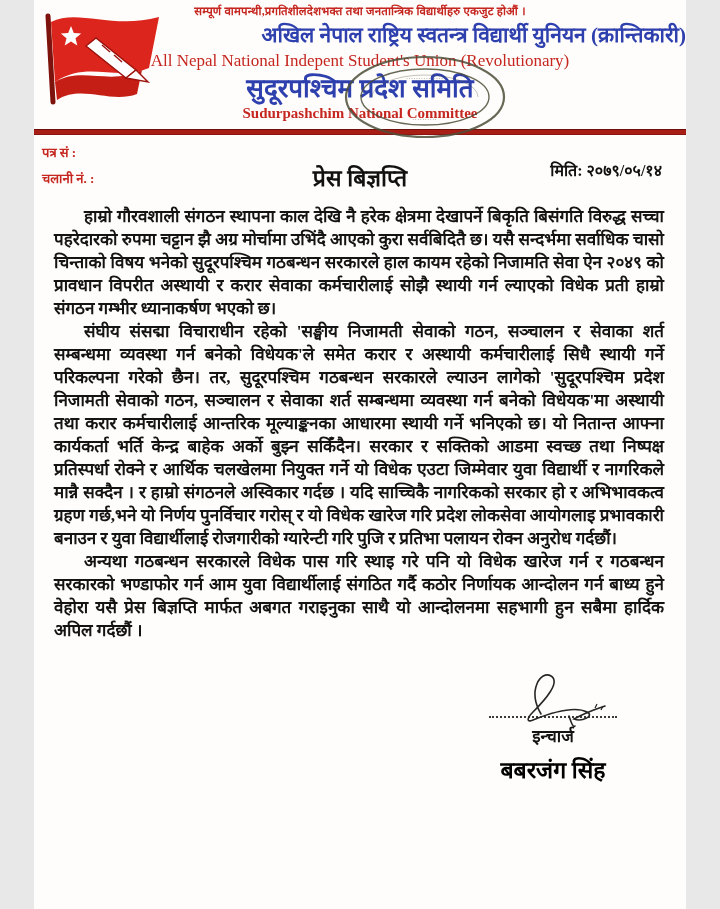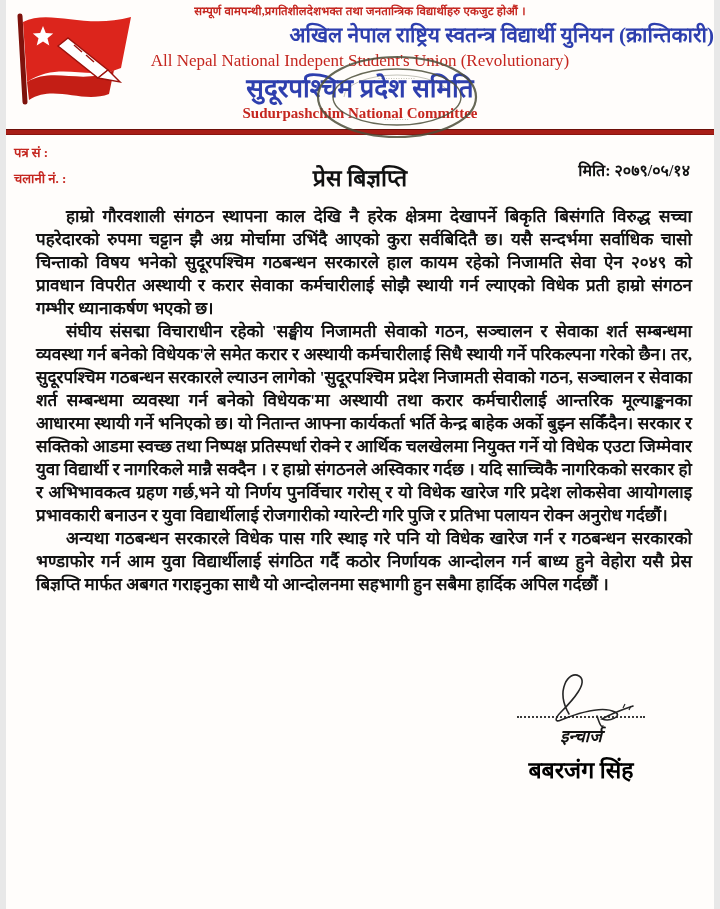--- a/index.html
+++ b/index.html
@@ -1,18 +1,18 @@
 <!DOCTYPE html>
 <html><head>
 <meta charset="utf-8">
 <style>
   html,body{margin:0;padding:0;background:#e8e8e8;}
   .page{
     position:relative;
-    width:708px;height:909px;
+    width:652px;height:909px;
     margin:0 auto;
     background:#fffdfb;
     overflow:hidden;
     font-family:"Liberation Serif","DejaVu Serif",serif;
     color:#1c1c1c;
   }
   
   .header{position:relative;text-align:center;padding-top:4px;}
   .slogan{
     font-size:11.5px;font-weight:bold;color:#c5261f;
@@ -43,42 +43,42 @@
   
   .meta{position:relative;height:64px;}
   .letter-no{position:absolute;left:8px;top:8px;font-size:13px;font-weight:bold;color:#c5261f;}
   .dispatch-no{position:absolute;left:8px;top:34px;font-size:13px;font-weight:bold;color:#c5261f;}
   .date{position:absolute;right:24px;top:24px;font-size:16px;font-weight:bold;color:#111;}
   .press-title{
     position:absolute;left:0;right:0;top:26px;text-align:center;
     font-size:23px;font-weight:bold;color:#111;
   }
   
-  .body-text{padding:6px 22px 0 30px;}
+  .body-text{padding:6px 22px 0 20px;}
   .body-text p{
     margin:0;
     font-size:17px;line-height:23px;font-weight:bold;
     text-align:justify;
     text-indent:30px;
     color:#141414;
   }
   .closing{
     margin:18px 0 0 110px;
     font-size:18px;font-weight:bold;color:#141414;
   }
   
   .sign-block{
     position:absolute;right:48px;top:668px;
     width:170px;text-align:center;
   }
   .sign-scribble{display:block;margin:0 auto -16px auto;position:relative;z-index:2;}
   .dotted-line{
     width:128px;margin:0 auto;border-bottom:2px dotted #3a3a3a;height:2px;
   }
-  .sign-role{font-size:17px;font-weight:bold;margin-top:6px;color:#141414;font-style:italic;}
+  .sign-role{font-size:17px;font-weight:bold;margin-top:6px;color:#141414;}
   .sign-name{font-size:23px;font-weight:bold;margin-top:6px;color:#000000;}
 </style>
 </head>
 <body>
 
 <div class="page">
 
   <div class="header">
 
     <svg class="flag-logo" viewBox="0 0 122 94" aria-hidden="true">

